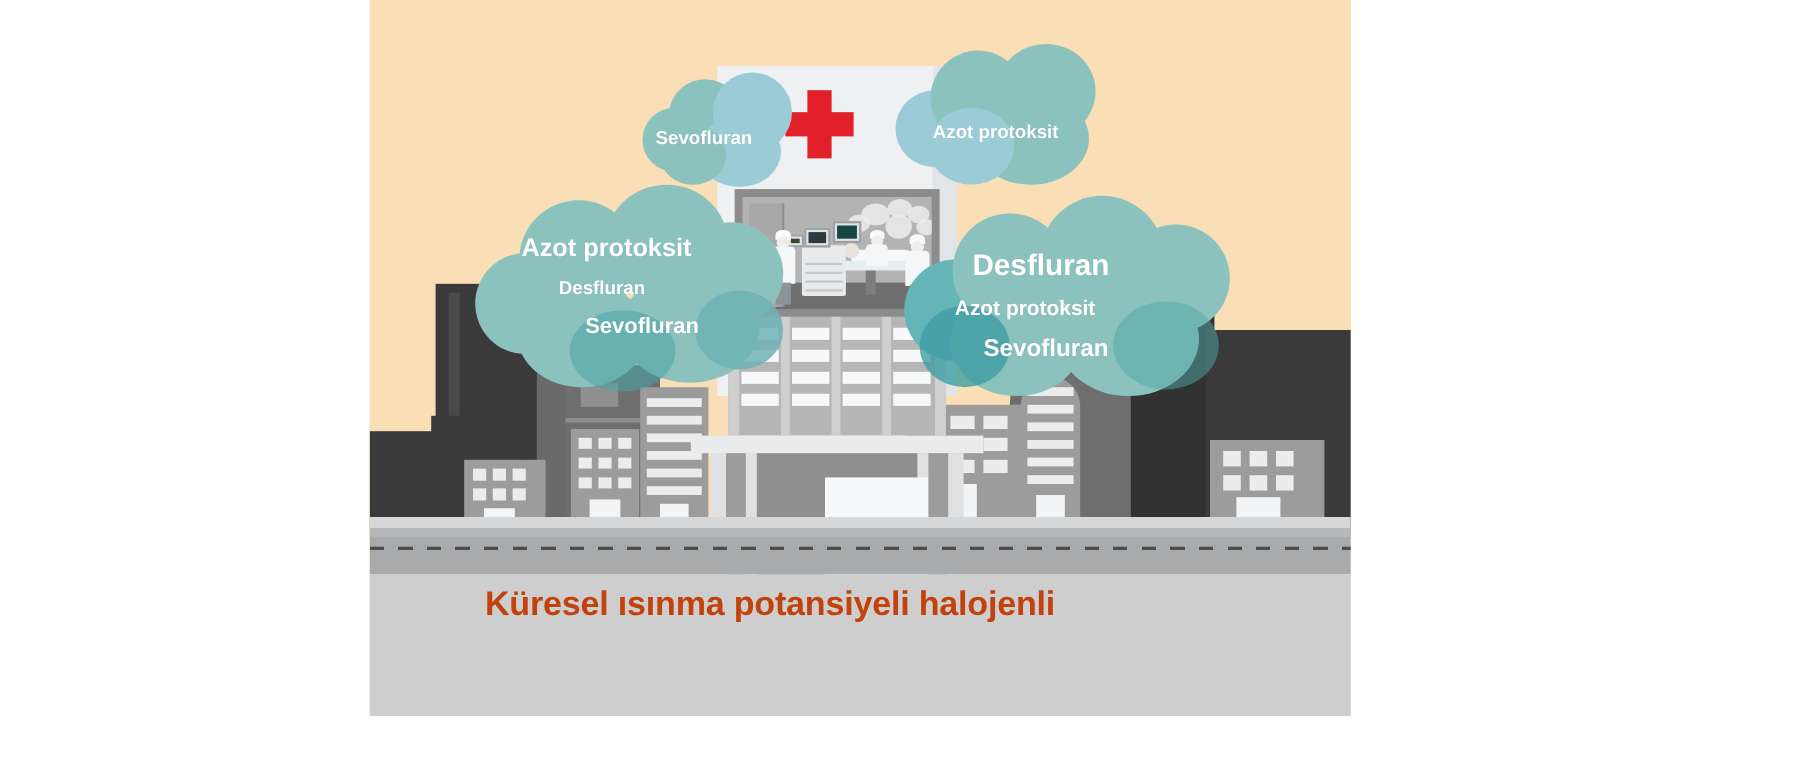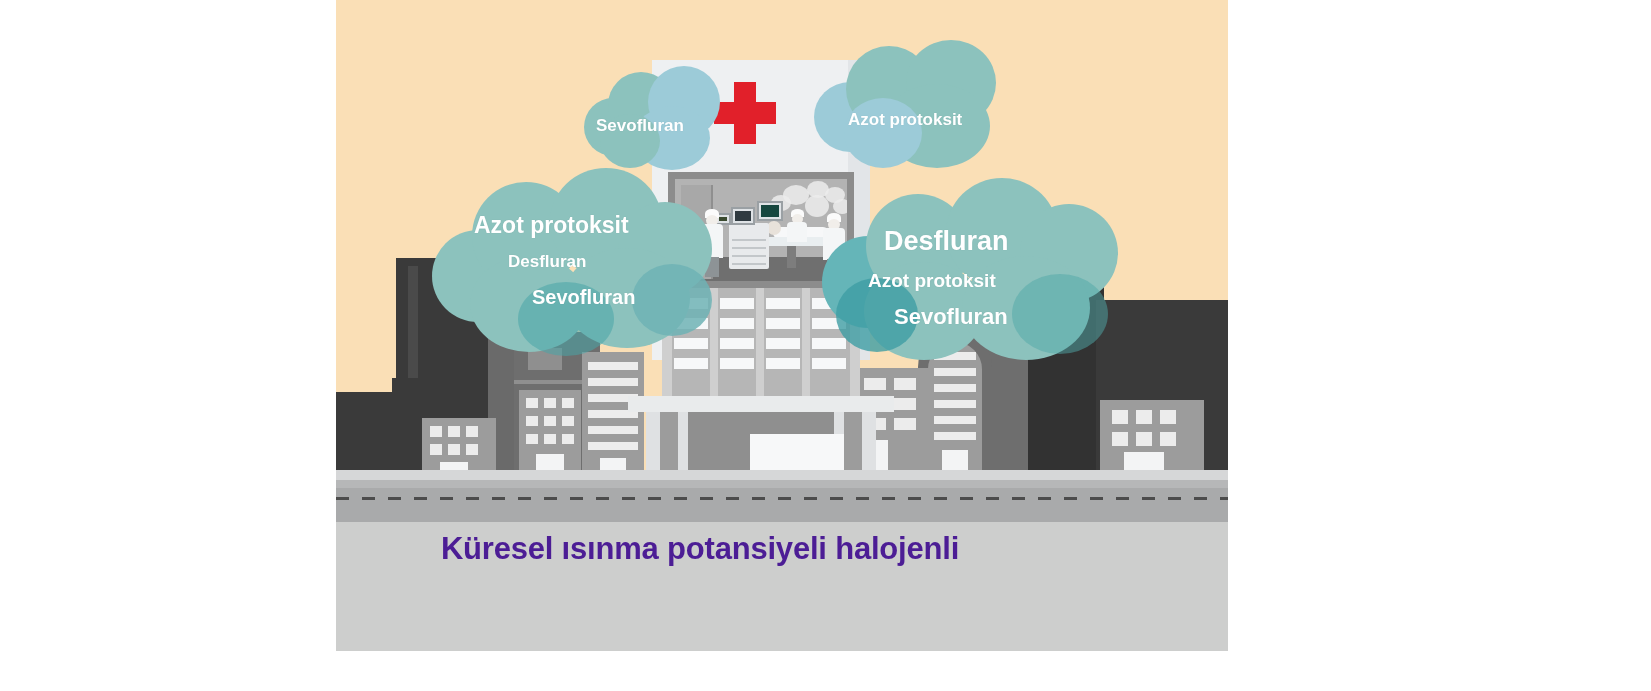--- a/index.html
+++ b/index.html
@@ -63,21 +63,21 @@
   .lowerband{position:absolute;left:0;top:522px;width:100%;height:129px;background:#cdcecd;}
 
   
   .cloud{position:absolute;}
   .puff{position:absolute;border-radius:50%;}
   .cloudlabel{position:absolute;color:#ffffff;font-weight:bold;white-space:nowrap;
               text-shadow:0 0 2px rgba(0,0,0,.06);}
 
   
   #caption{position:absolute;left:0;top:527px;width:728px;text-align:center;
-           color:#4c1d95;font-weight:bold;font-size:31px;line-height:44px;letter-spacing:-.2px;}
+           color:#c2410c;font-weight:bold;font-size:31px;line-height:44px;letter-spacing:-.2px;}
   #caption .sub{font-size:20px;vertical-align:sub;}
 </style>
 </head>
 <body>
 
 <div id="stage">
 
   <div id="illus">
 
     <div class="sky"></div>

